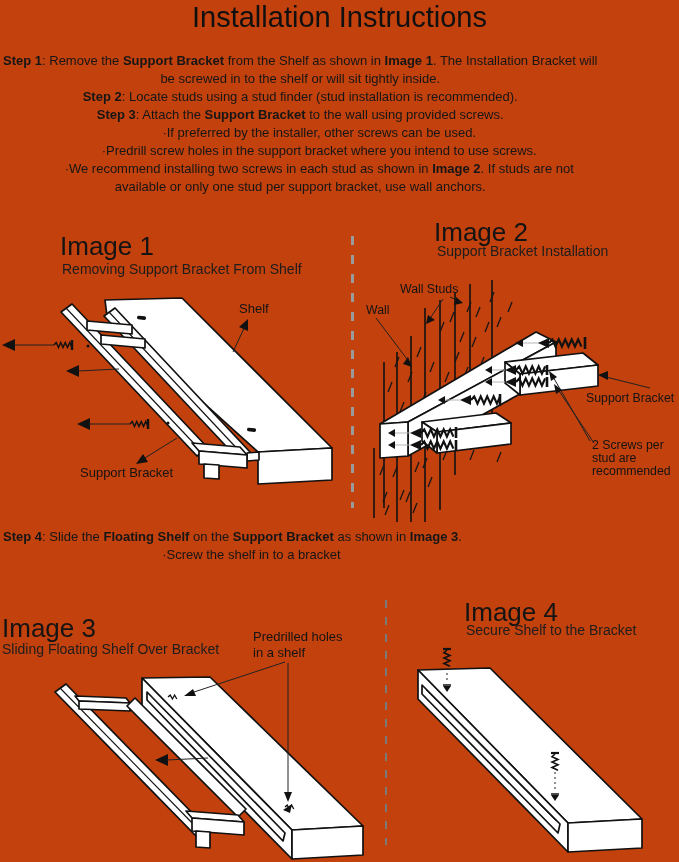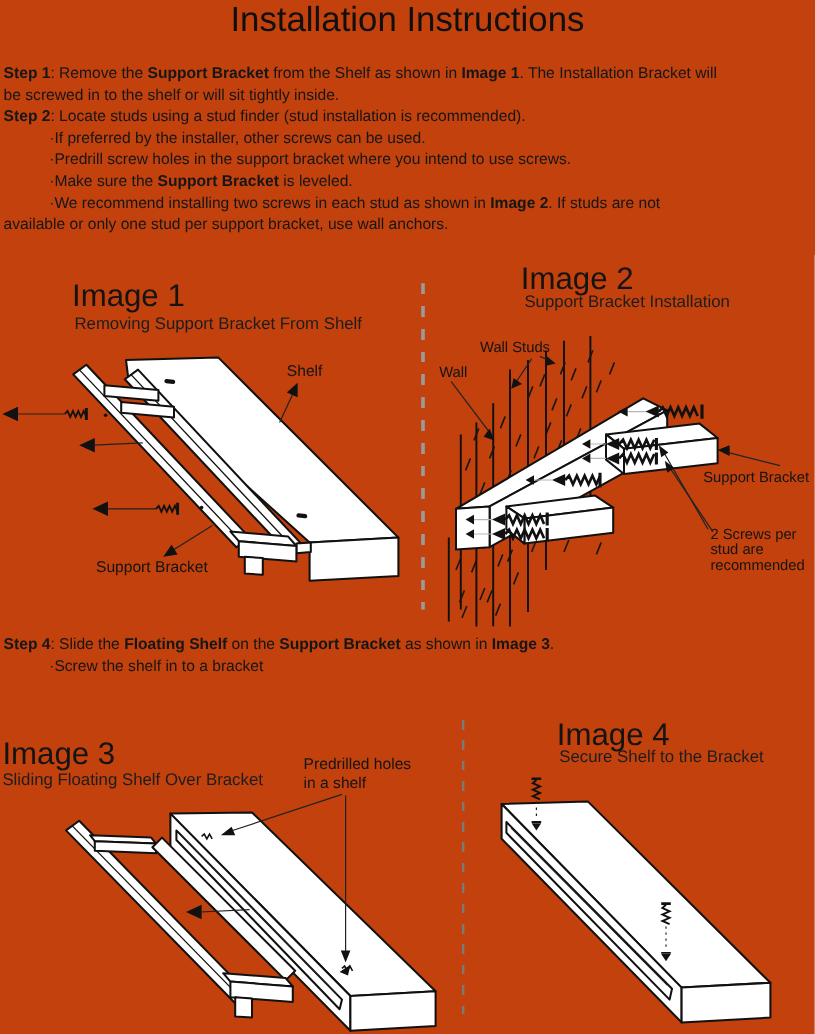--- a/index.html
+++ b/index.html
@@ -1,21 +1,21 @@
 <!DOCTYPE html>
 <html><head>
 <meta charset="utf-8">
 <style>
   html,body{margin:0;padding:0;background:#fff;}
   .page{position:relative;width:679px;height:862px;background:#c2410c;overflow:hidden;
         font-family:"Liberation Sans",sans-serif;color:#111;}
   .title{position:absolute;left:0;right:0;top:1px;text-align:center;
          font-size:29px;font-weight:400;color:#101010;letter-spacing:0px;}
   .steps{position:absolute;left:3px;font-size:13px;line-height:18px;color:#161616;}
-  .steps .step-line{white-space:nowrap;}
+  .steps .step-line{white-space:nowrap;text-align:center;}
   .steps .ind{padding-left:38px;}
   .steps .b{font-weight:bold;}
   #steps-top{top:52px;}
   #steps-bottom{top:528px;}
   .fig-h{position:absolute;font-size:26px;font-weight:400;color:#141414;}
   .fig-sub{position:absolute;font-size:14px;color:#1d1d1d;}
   svg{position:absolute;display:block;}
   svg text{font-family:"Liberation Sans",sans-serif;fill:#141414;}
   .ln{stroke:#111;stroke-width:1.6;fill:none;}
   .face{fill:#fff;stroke:#111;stroke-width:1.7;stroke-linejoin:round;}
@@ -32,23 +32,23 @@
 <body>
 
 <div class="page">
 
   <div class="title">Installation Instructions</div>
 
   <div class="steps" id="steps-top">
       <div class="step-line"><span class="b">Step 1</span><span>: Remove the </span><span class="b">Support Bracket</span><span> from the Shelf as shown in </span><span class="b">Image 1</span><span>. The Installation Bracket will</span></div>
       <div class="step-line"><span>be screwed in to the shelf or will sit tightly inside.</span></div>
       <div class="step-line"><span class="b">Step 2</span><span>: Locate studs using a stud finder (stud installation is recommended).</span></div>
+      <div class="step-line"><span class="b">Step 3</span><span>: Attach the </span><span class="b">Support Bracket</span><span> to the wall using provided screws.</span></div>
       <div class="step-line ind"><span>·If preferred by the installer, other screws can be used.</span></div>
       <div class="step-line ind"><span>·Predrill screw holes in the support bracket where you intend to use screws.</span></div>
-      <div class="step-line ind"><span>·Make sure the </span><span class="b">Support Bracket</span><span> is leveled.</span></div>
       <div class="step-line ind"><span>·We recommend installing two screws in each stud as shown in </span><span class="b">Image 2</span><span>. If studs are not</span></div>
       <div class="step-line"><span>available or only one stud per support bracket, use wall anchors.</span></div>
     </div>
 
   <div class="fig-h" style="left:60px;top:231px;">Image 1</div>
   <div class="fig-sub" style="left:62px;top:261px;">Removing Support Bracket From Shelf</div>
   <svg style="left:0;top:283px;" width="345" height="232" viewBox="0 0 345 232">
     <g>
       <path class="face" d="M105,17 L182,15 L332,165 L258,169 L107,33 Z"></path>
       <path class="face" d="M258,169 L332,165 L332,197 L258,201 Z"></path>

